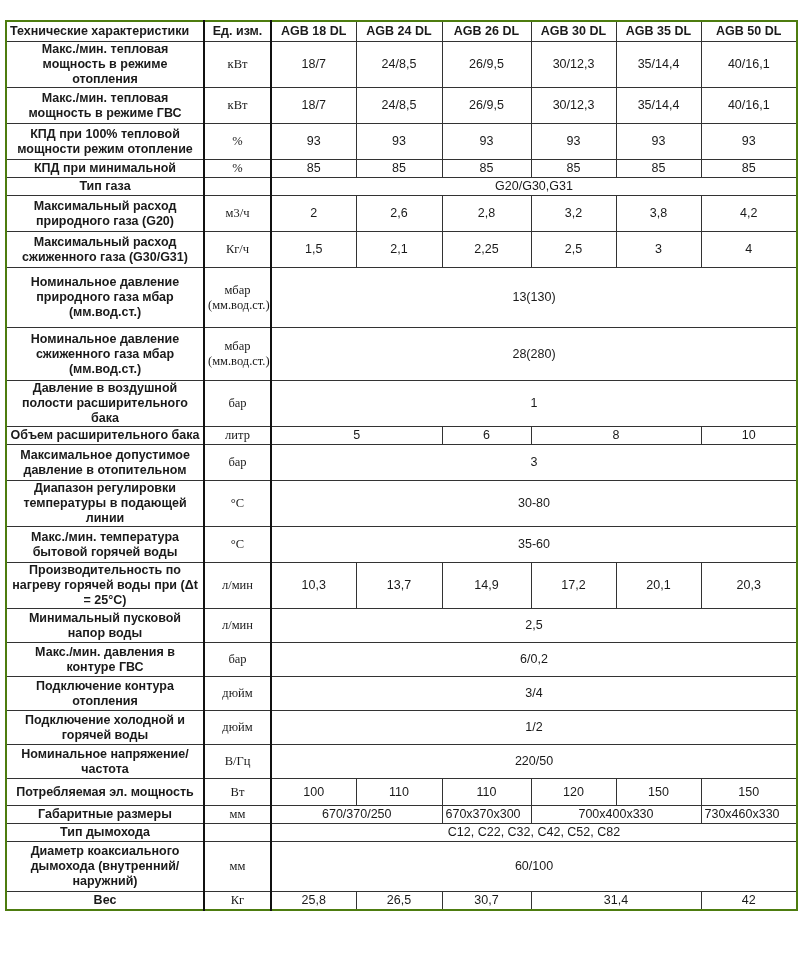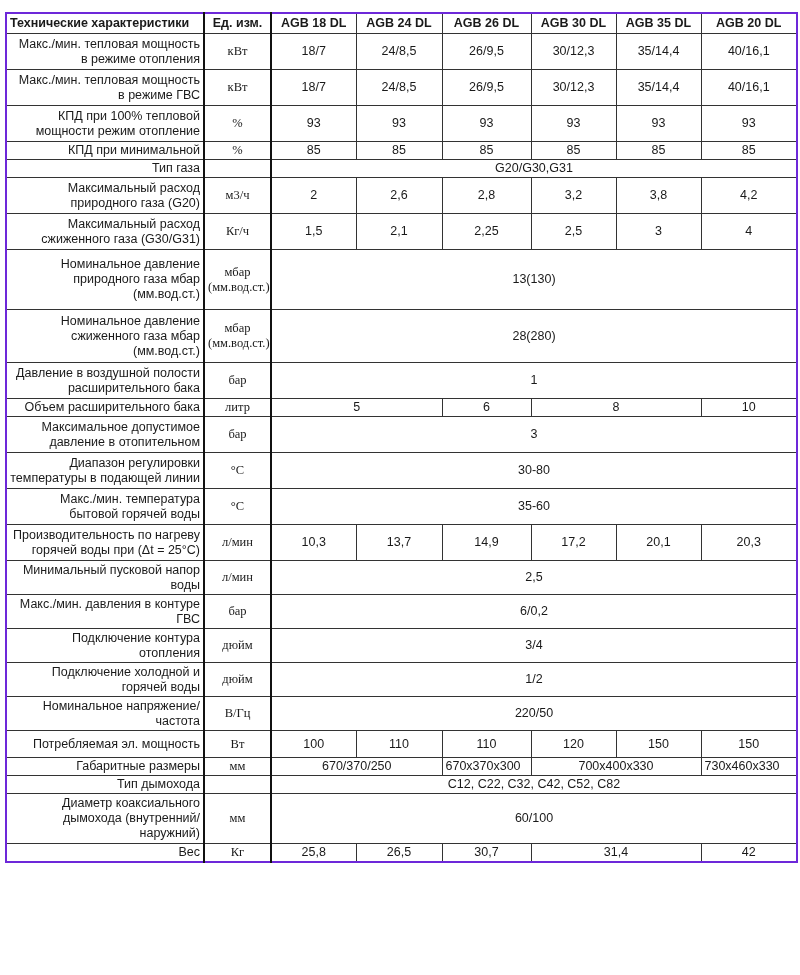--- a/index.html
+++ b/index.html
@@ -1,24 +1,24 @@
 <!DOCTYPE html>
 <html><head>
 <meta charset="utf-8">
 <style>
   html, body { margin: 0; padding: 0; background: #ffffff; }
   body { width: 800px; height: 975px; position: relative; overflow: hidden;
          font-family: "Liberation Sans", "DejaVu Sans", sans-serif; color: #1a1a1a; }
-  table.spec { position: absolute; left: 5px; top: 12px; width: 791px;
+  table.spec { position: absolute; left: 5px; top: 20px; width: 791px;
                border-collapse: collapse; table-layout: fixed;
-               border: 2px solid #6d28d9; font-size: 12.5px; line-height: 15px; }
+               border: 2px solid #4d7c0f; font-size: 12.5px; line-height: 15px; }
   table.spec td, table.spec th { border: 1px solid #333; padding: 0 3px; vertical-align: middle; }
   table.spec th { font-weight: bold; text-align: center; height: 19px; font-size: 12.5px; }
   table.spec th.param { text-align: left; }
-  td.param { text-align: right; padding-left: 3px; }
+  td.param { text-align: center; padding-left: 3px; font-weight: bold; }
   td.unit { text-align: center; border-left: 2px solid #111 !important; border-right: 2px solid #111 !important; font-family: Liberation Serif, serif; }
   th.unit { border-left: 2px solid #111 !important; border-right: 2px solid #111 !important; }
   td.val { text-align: center; }
   col.c0 { width: 198px; } col.c1 { width: 67px; }
   col.c2 { width: 85px; } col.c3 { width: 86px; } col.c4 { width: 89px; }
   col.c5 { width: 85px; } col.c6 { width: 85px; } col.c7 { width: 96px; }
 </style>
 </head>
 <body>
 
@@ -35,21 +35,21 @@
   </colgroup>
   <thead>
     <tr>
       <th class="param">Технические характеристики</th>
       <th class="unit">Ед. изм.</th>
       <th>AGB 18 DL</th>
       <th>AGB 24 DL</th>
       <th>AGB 26 DL</th>
       <th>AGB 30 DL</th>
       <th>AGB 35 DL</th>
-      <th>AGB 20 DL</th>
+      <th>AGB 50 DL</th>
     </tr>
   </thead>
   <tbody>
 
     <tr style="height:36px">
       <td class="param">Макс./мин. тепловая мощность в режиме отопления</td>
       <td class="unit">кВт</td>
       <td class="val">18/7</td>
       <td class="val">24/8,5</td>
       <td class="val">26/9,5</td>

